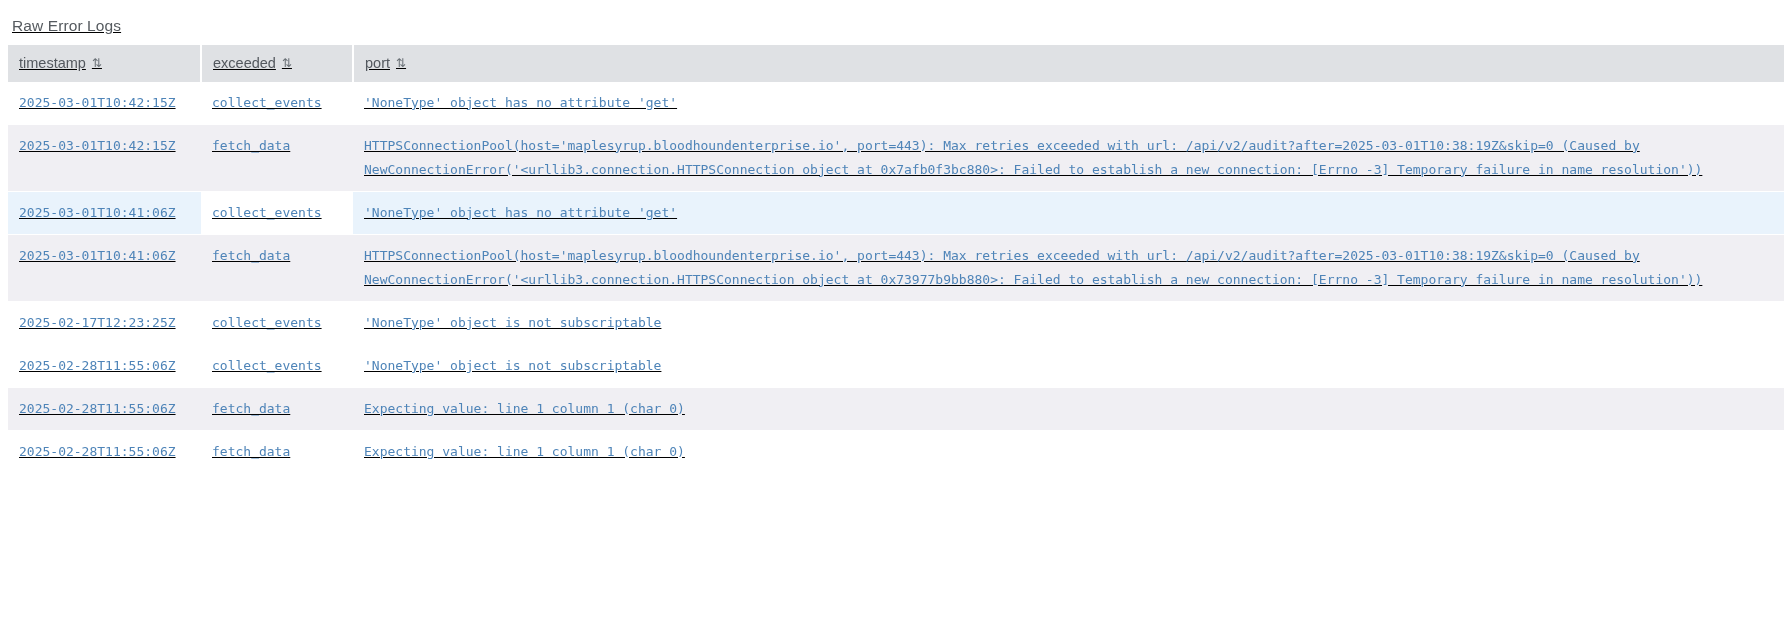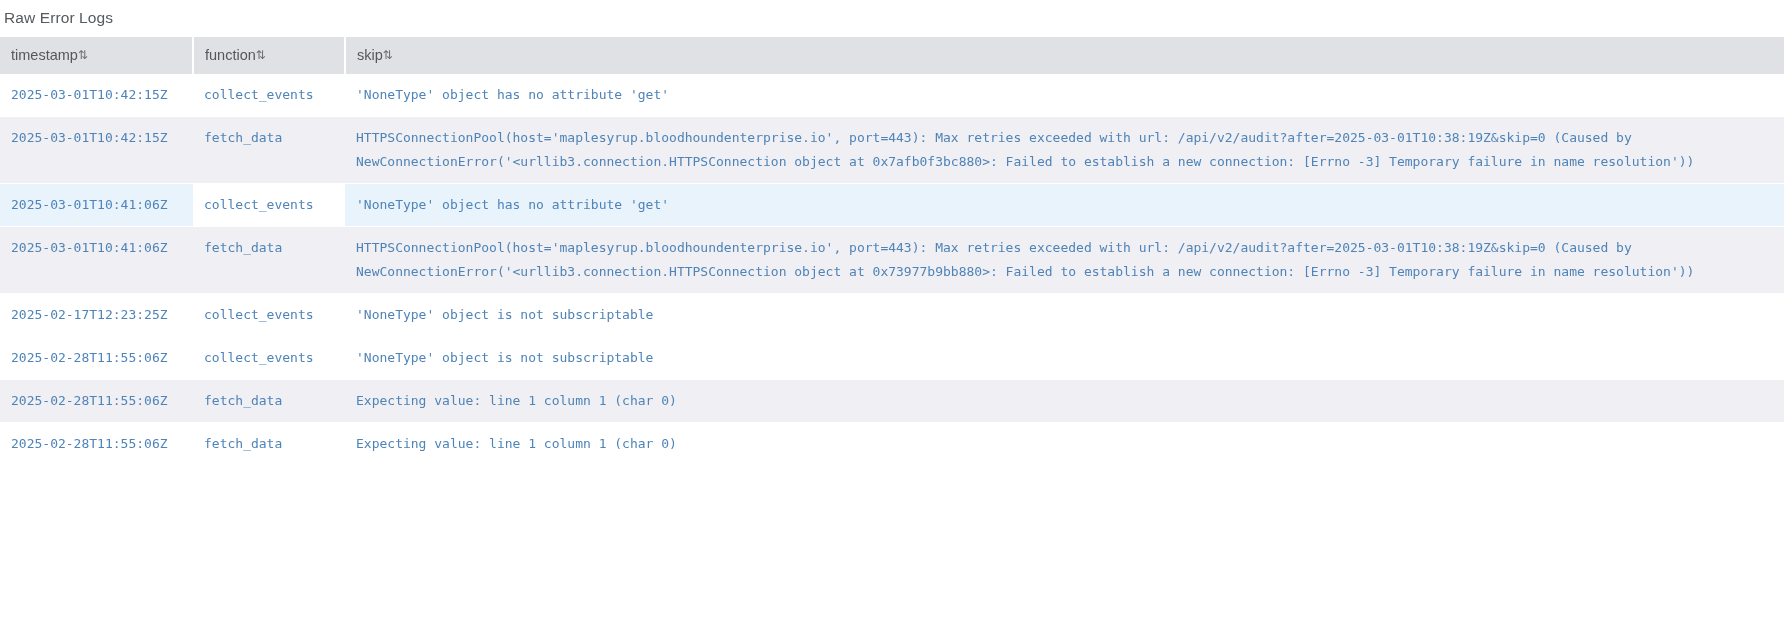--- a/index.html
+++ b/index.html
@@ -8,21 +8,22 @@
     background: #ffffff;
   }
   body {
     width: 1784px;
     height: 630px;
     font-family: "Liberation Sans", sans-serif;
     overflow: hidden;
   }
 
   .panel {
-    padding: 0;
+    padding: 8px;
+    text-decoration: underline;
   }
 
   .panel-title {
     font-family: "Liberation Sans", sans-serif;
     font-size: 15.5px;
     color: #555a5f;
     padding: 9px 0 9px 4px;
     letter-spacing: 0.1px;
     line-height: 1.2;
   }
@@ -46,20 +47,21 @@
     white-space: nowrap;
     height: 19px;
   }
   table.logs thead th:last-child {
     border-right: none;
   }
 
   .th-inner {
     display: flex;
     align-items: center;
+    gap: 6px;
   }
 
   .sort-ind {
     display: inline-block;
     font-size: 12px;
     line-height: 1;
     color: #6a7076;
     position: relative;
     top: 0px;
   }
@@ -102,27 +104,27 @@
     <thead>
       <tr>
         <th>
           <span class="th-inner">
             <span>timestamp</span>
             <span class="sort-ind">⇅</span>
           </span>
         </th>
         <th>
           <span class="th-inner">
-            <span>function</span>
+            <span>exceeded</span>
             <span class="sort-ind">⇅</span>
           </span>
         </th>
         <th>
           <span class="th-inner">
-            <span>skip</span>
+            <span>port</span>
             <span class="sort-ind">⇅</span>
           </span>
         </th>
       </tr>
     </thead>
     <tbody id="logs-body">
         <tr class="odd">
           <td>2025-03-01T10:42:15Z</td>
           <td>collect_events</td>
           <td>'NoneType' object has no attribute 'get'</td>

